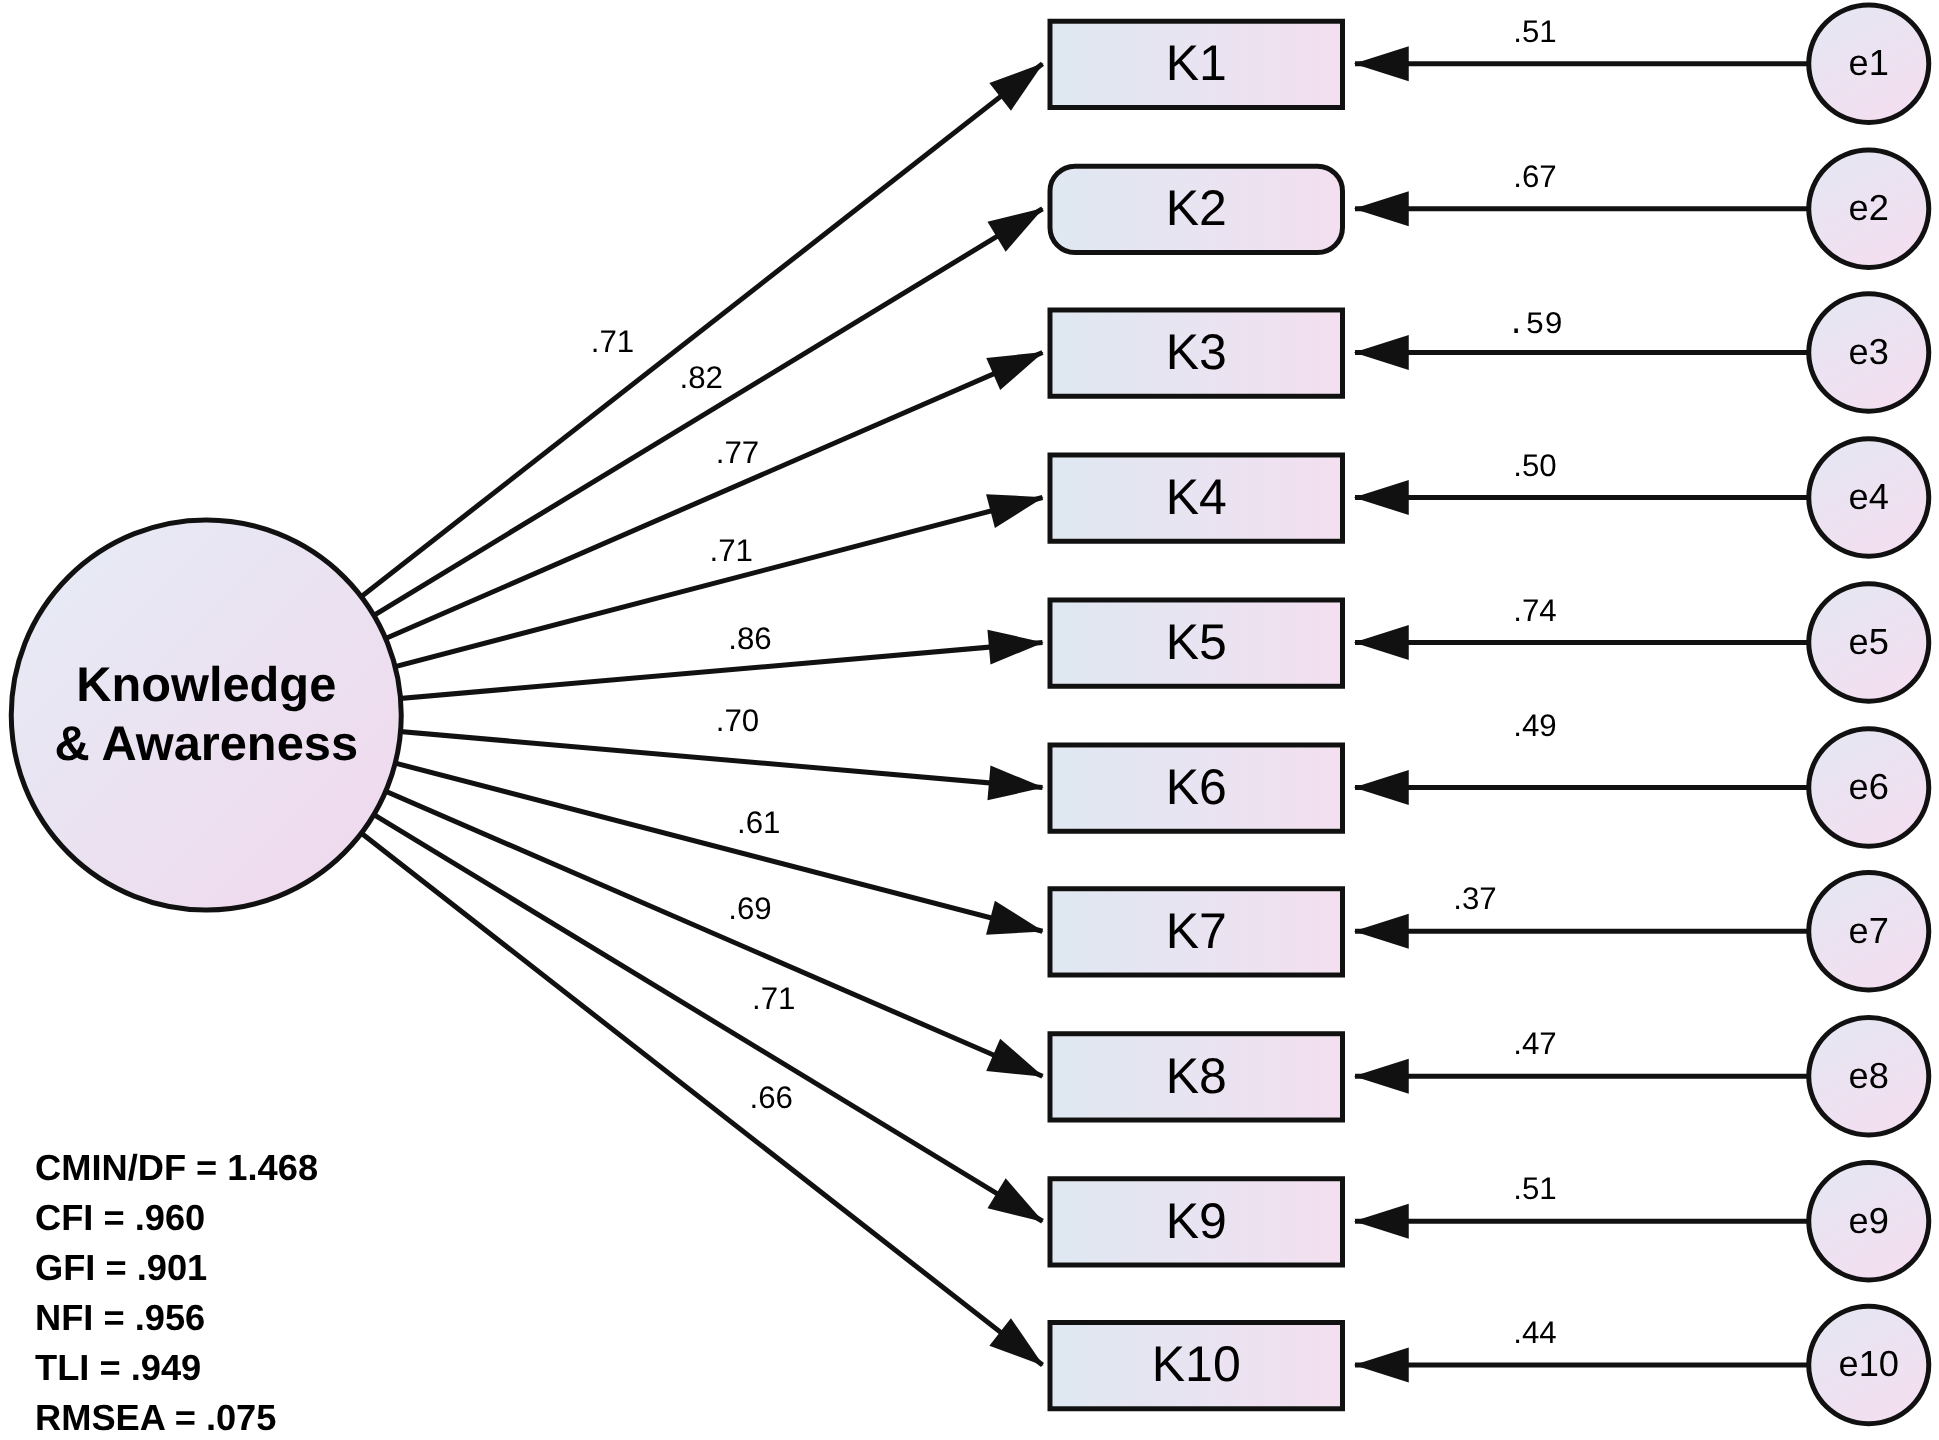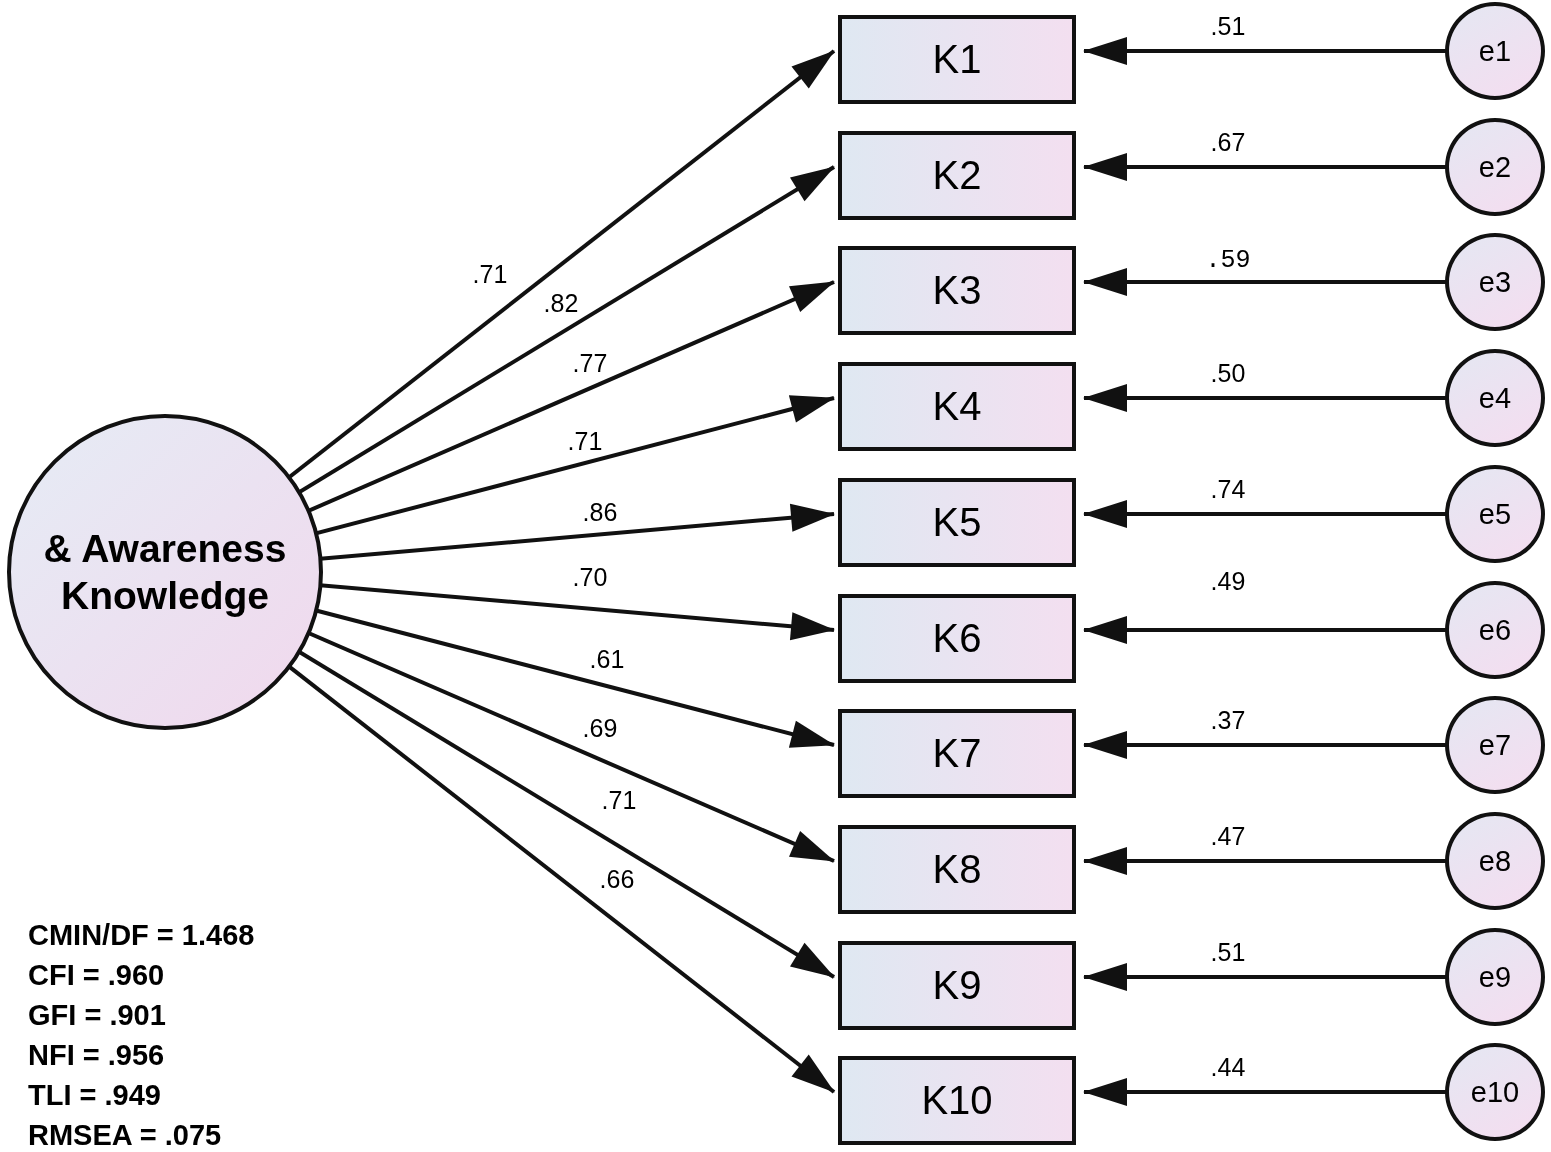--- a/index.html
+++ b/index.html
@@ -37,21 +37,21 @@
     justify-content: center;
     font-size: 39px;
     font-weight: bold;
     line-height: 47px;
     text-align: center;
   }
   .kbox {
     position: absolute;
     left: 838px;
     width: 238px;
-    height: 89px;
+    height: 73px;
     box-sizing: border-box;
     border: 4px solid #111111;
     background: linear-gradient(90deg, #dfe8f2 0%, #f3dff0 100%);
     display: flex;
     align-items: center;
     justify-content: center;
     font-size: 40px;
   }
   .ellipse {
     position: absolute;
@@ -111,34 +111,34 @@
         <line x1="168" y1="572" x2="834" y2="861" stroke="#111111" stroke-width="4" marker-end="url(#ah)"></line>
         <line x1="1447" y1="861" x2="1084" y2="861" stroke="#111111" stroke-width="4" marker-end="url(#ah)"></line>
         <line x1="168" y1="572" x2="834" y2="977" stroke="#111111" stroke-width="4" marker-end="url(#ah)"></line>
         <line x1="1447" y1="977" x2="1084" y2="977" stroke="#111111" stroke-width="4" marker-end="url(#ah)"></line>
         <line x1="168" y1="572" x2="834" y2="1092" stroke="#111111" stroke-width="4" marker-end="url(#ah)"></line>
         <line x1="1447" y1="1092" x2="1084" y2="1092" stroke="#111111" stroke-width="4" marker-end="url(#ah)"></line>
       </g>
   </svg>
 
   <div class="latent">
+    <div>Knowledge</div>
     <div>&amp; Awareness</div>
-    <div>Knowledge</div>
   </div>
 
   <div id="rows">
       <div class="kbox" style="top: 15px;">
         <span>K1</span>
       </div>
       <div class="ellipse" style="top: 2px;">
         <span>e1</span>
       </div>
       <div class="num" style="left: 490px; top: 274px;">.71</div>
       <div class="num" style="left: 1228px; top: 26px;">.51</div>
-      <div class="kbox" style="top: 131px;">
+      <div class="kbox" style="top: 131px; border-radius: 22px;">
         <span>K2</span>
       </div>
       <div class="ellipse" style="top: 118px;">
         <span>e2</span>
       </div>
       <div class="num" style="left: 561px; top: 303px;">.82</div>
       <div class="num" style="left: 1228px; top: 142px;">.67</div>
       <div class="kbox" style="top: 246px;">
         <span>K3</span>
       </div>
@@ -171,21 +171,21 @@
       </div>
       <div class="num" style="left: 590px; top: 577px;">.70</div>
       <div class="num" style="left: 1228px; top: 581px;">.49</div>
       <div class="kbox" style="top: 709px;">
         <span>K7</span>
       </div>
       <div class="ellipse" style="top: 696px;">
         <span>e7</span>
       </div>
       <div class="num" style="left: 607px; top: 659px;">.61</div>
-      <div class="num" style="left: 1228px; top: 720px;">.37</div>
+      <div class="num" style="left: 1180px; top: 720px;">.37</div>
       <div class="kbox" style="top: 825px;">
         <span>K8</span>
       </div>
       <div class="ellipse" style="top: 812px;">
         <span>e8</span>
       </div>
       <div class="num" style="left: 600px; top: 728px;">.69</div>
       <div class="num" style="left: 1228px; top: 836px;">.47</div>
       <div class="kbox" style="top: 941px;">
         <span>K9</span>

